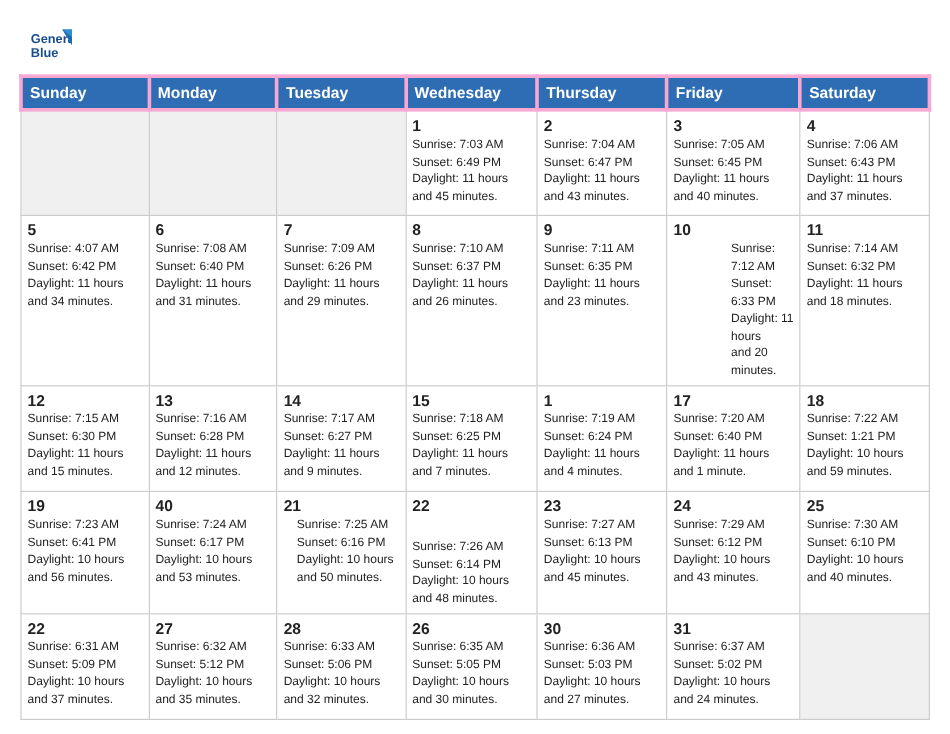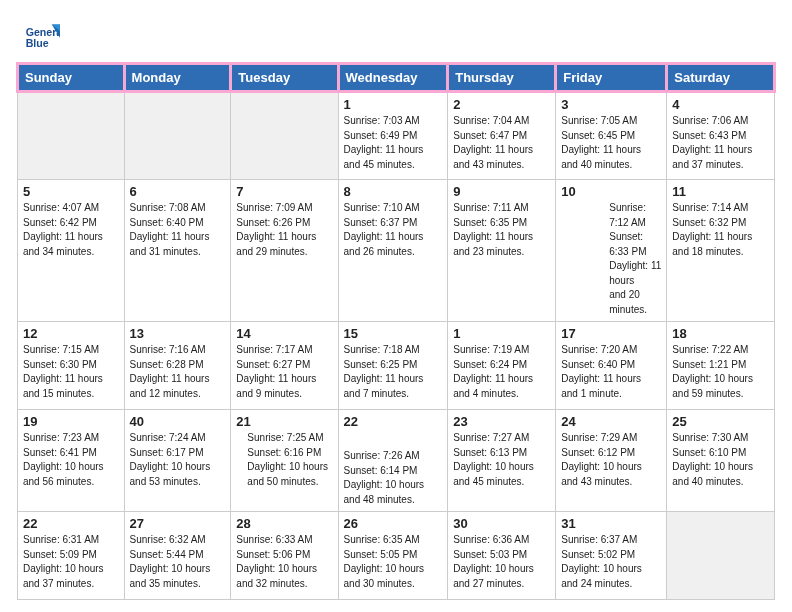--- a/index.html
+++ b/index.html
@@ -242,21 +242,21 @@
           <td>
             <span class="day-num">22</span>
             <div class="day-info" style="white-space: pre-line;">Sunrise: 6:31 AM
 Sunset: 5:09 PM
 Daylight: 10 hours
 and 37 minutes.</div>
           </td>
           <td>
             <span class="day-num">27</span>
             <div class="day-info" style="white-space: pre-line;">Sunrise: 6:32 AM
-Sunset: 5:44 PM
+Sunset: 5:12 PM
 Daylight: 10 hours
 and 35 minutes.</div>
           </td>
           <td>
             <span class="day-num">28</span>
             <div class="day-info" style="white-space: pre-line;">Sunrise: 6:33 AM
 Sunset: 5:06 PM
 Daylight: 10 hours
 and 32 minutes.</div>
           </td>

